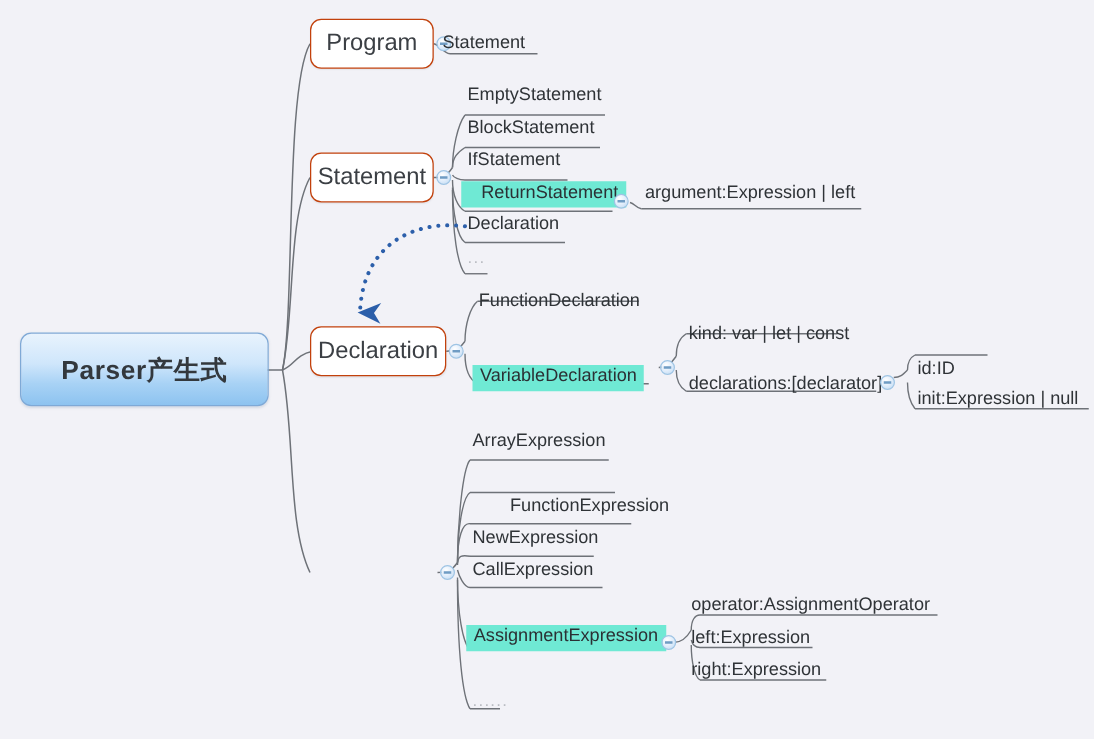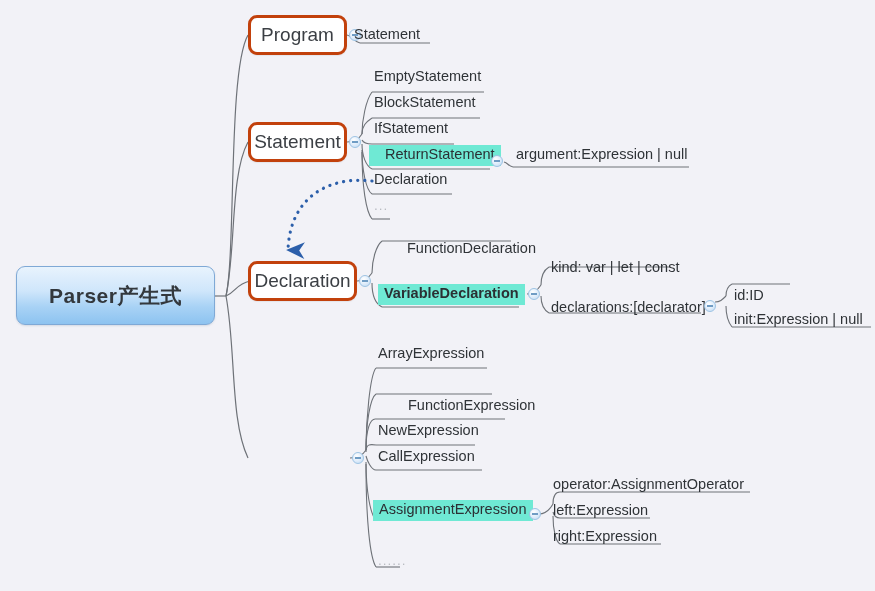--- a/index.html
+++ b/index.html
@@ -46,21 +46,21 @@
   }
 
   
   .box-node {
     position: absolute;
     box-sizing: border-box;
     display: flex;
     align-items: center;
     justify-content: center;
     background: #ffffff;
-    border: 3px solid #c2410c;
+    border: 1px solid #c2410c;
     border-radius: 9px;
     color: #3b3f44;
     font-size: 19px;
     white-space: nowrap;
     box-shadow: 0 1px 1px rgba(120,120,130,0.10);
   }
 
   
   .leaf {
     position: absolute;
@@ -206,33 +206,33 @@
     <span>Statement</span>
   </div>
   <div class="toggle" style="left:349px; top:136px;"></div>
 
   <div class="leaf" style="left:371px; top:68px;">EmptyStatement</div>
   <div class="leaf" style="left:371px; top:94px;">BlockStatement</div>
   <div class="leaf" style="left:371px; top:120px;">IfStatement</div>
 
   <div class="leaf hl" style="left:369px; top:145px;padding-left:16px;">ReturnStatement</div>
   <div class="toggle" style="left:491px; top:155px;"></div>
-  <div class="leaf" style="left:513px; top:146px;">argument:Expression | null</div>
+  <div class="leaf" style="left:513px; top:146px;">argument:Expression | left</div>
 
   <div class="leaf" style="left:371px; top:171px;">Declaration</div>
   <div class="leaf faint sm" style="left:371px; top:198px;">...</div>
 
   <div class="box-node" style="left:248px; top:261px; width:109px; height:40px;">
     <span>Declaration</span>
   </div>
   <div class="toggle" style="left:359px; top:275px;"></div>
 
-  <div class="leaf" style="left:380px; top:240px;margin-left:24px;">FunctionDeclaration</div>
-
-  <div class="leaf hl" style="left:378px; top:284px;font-weight:bold;">VariableDeclaration</div>
+  <div class="leaf" style="left:380px; top:233px;">FunctionDeclaration</div>
+
+  <div class="leaf hl" style="left:378px; top:292px;">VariableDeclaration</div>
   <div class="toggle" style="left:528px; top:288px;"></div>
 
   <div class="leaf" style="left:548px; top:259px;">kind: var | let | const</div>
 
   <div class="leaf" style="left:548px; top:299px;">declarations:[declarator]</div>
   <div class="toggle" style="left:704px; top:300px;"></div>
 
   <div class="leaf" style="left:731px; top:287px;">id:ID</div>
   <div class="leaf" style="left:731px; top:311px;">init:Expression | null</div>
 

